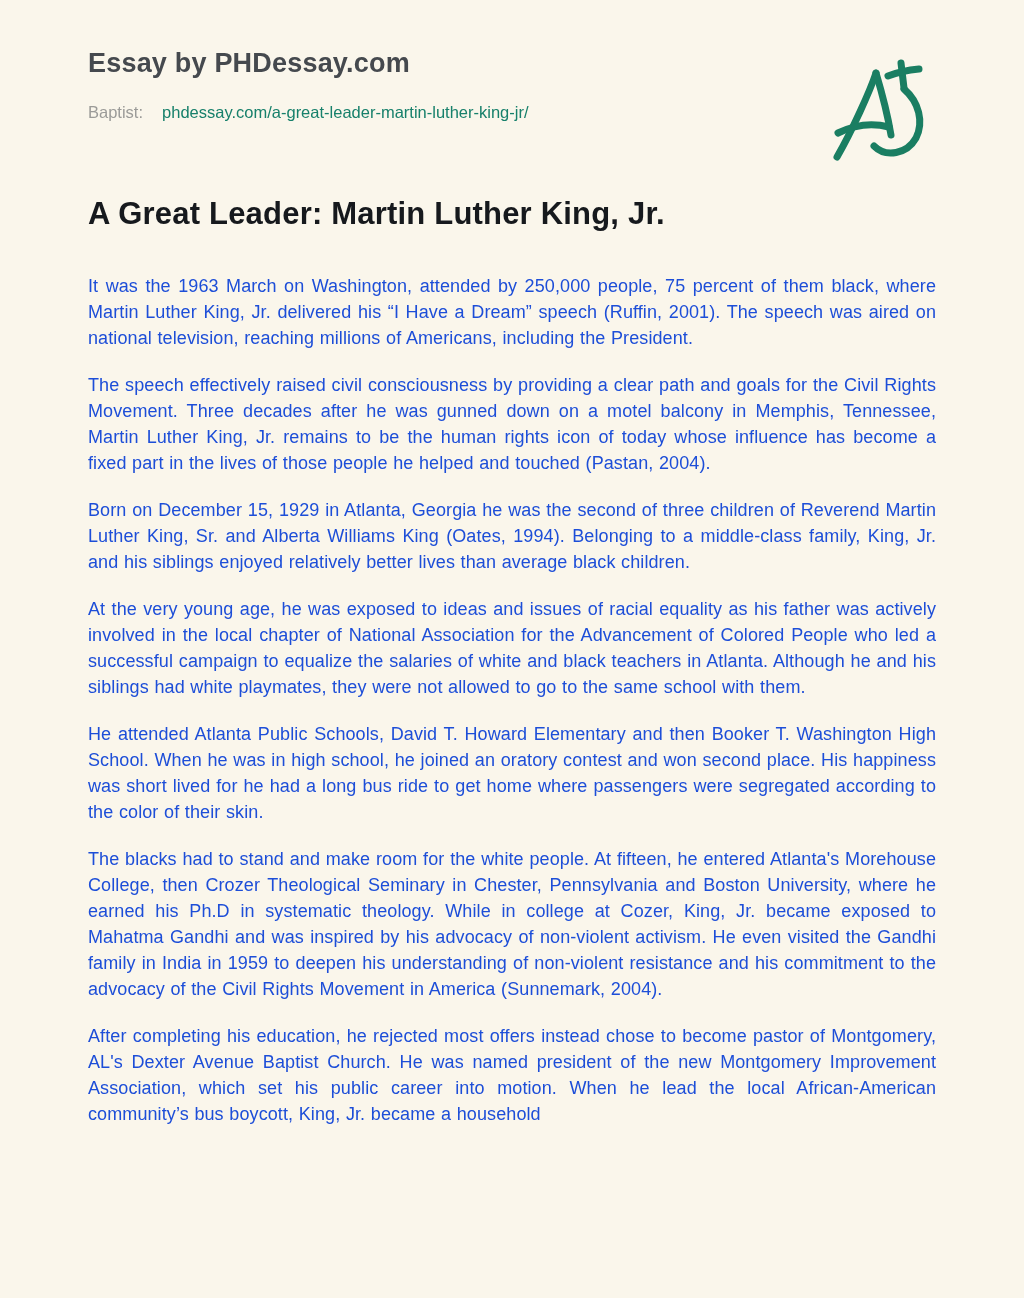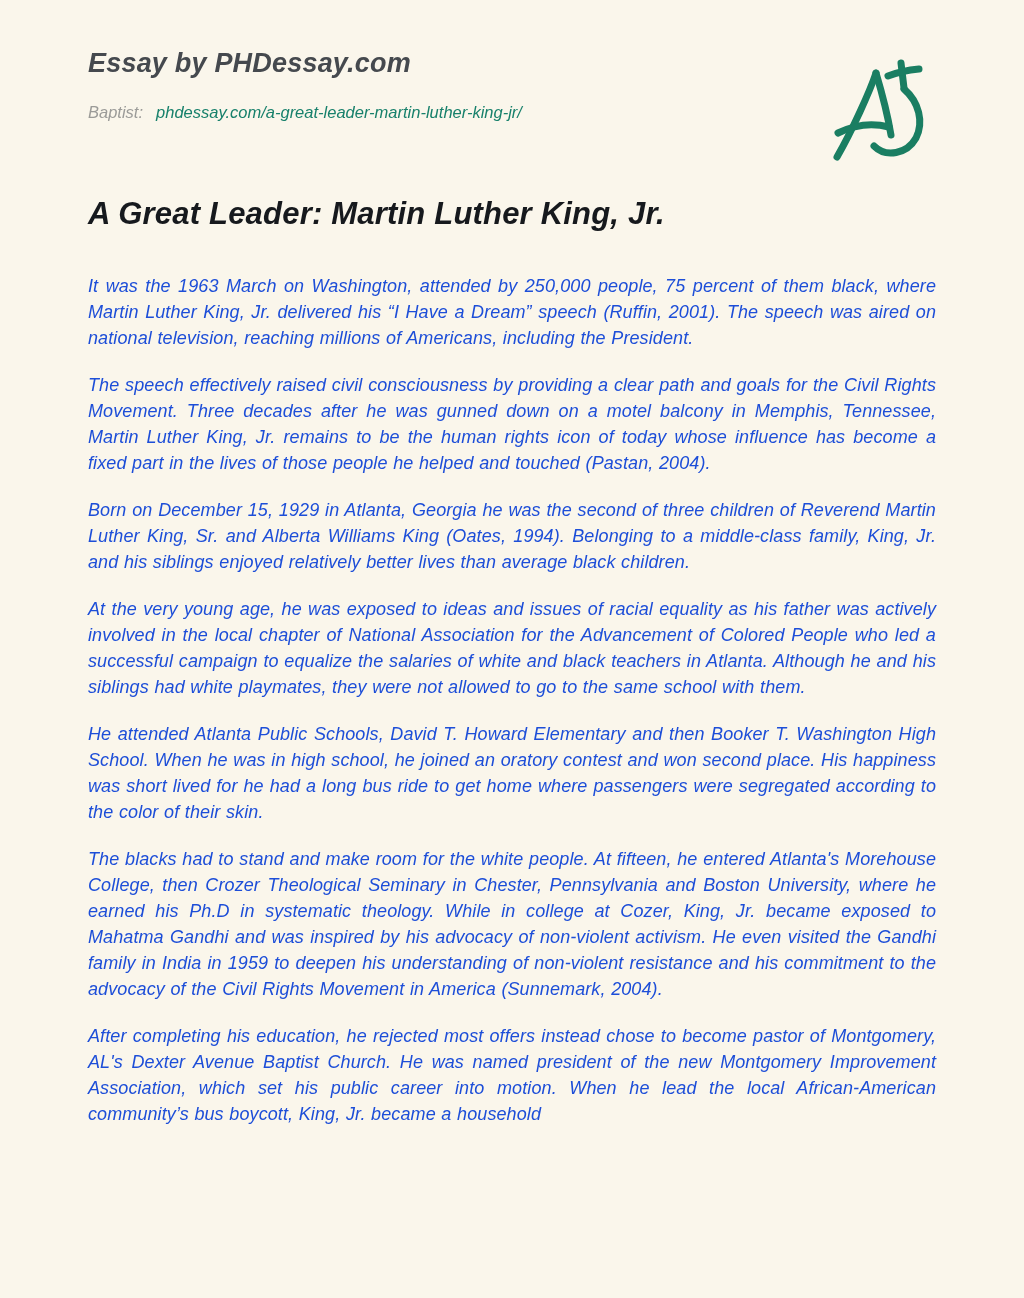--- a/index.html
+++ b/index.html
@@ -12,38 +12,37 @@
     background: #FAF6EB;
     font-family: "Liberation Sans", sans-serif;
     overflow: hidden;
   }
   .page {
     position: relative;
     box-sizing: border-box;
     width: 1024px;
     height: 944px;
     padding: 48px 88px 16px 88px;
-    font-style: italic;
   }
   .site-title {
     margin: 0 0 24px 0;
     font-size: 27px;
     font-weight: 700;
     letter-spacing: 0.2px;
     color: #45494E;
   }
   .source-line {
     margin: 0;
     font-size: 16.5px;
     color: #9B9B98;
   }
   .source-link {
     color: #17806B;
     text-decoration: none;
-    margin-left: 13px;
+    margin-left: 19px;
     cursor: pointer;
   }
   .logo {
     position: absolute;
     top: 56px;
     right: 94px;
     width: 100px;
     height: 112px;
   }
   .essay-title {

